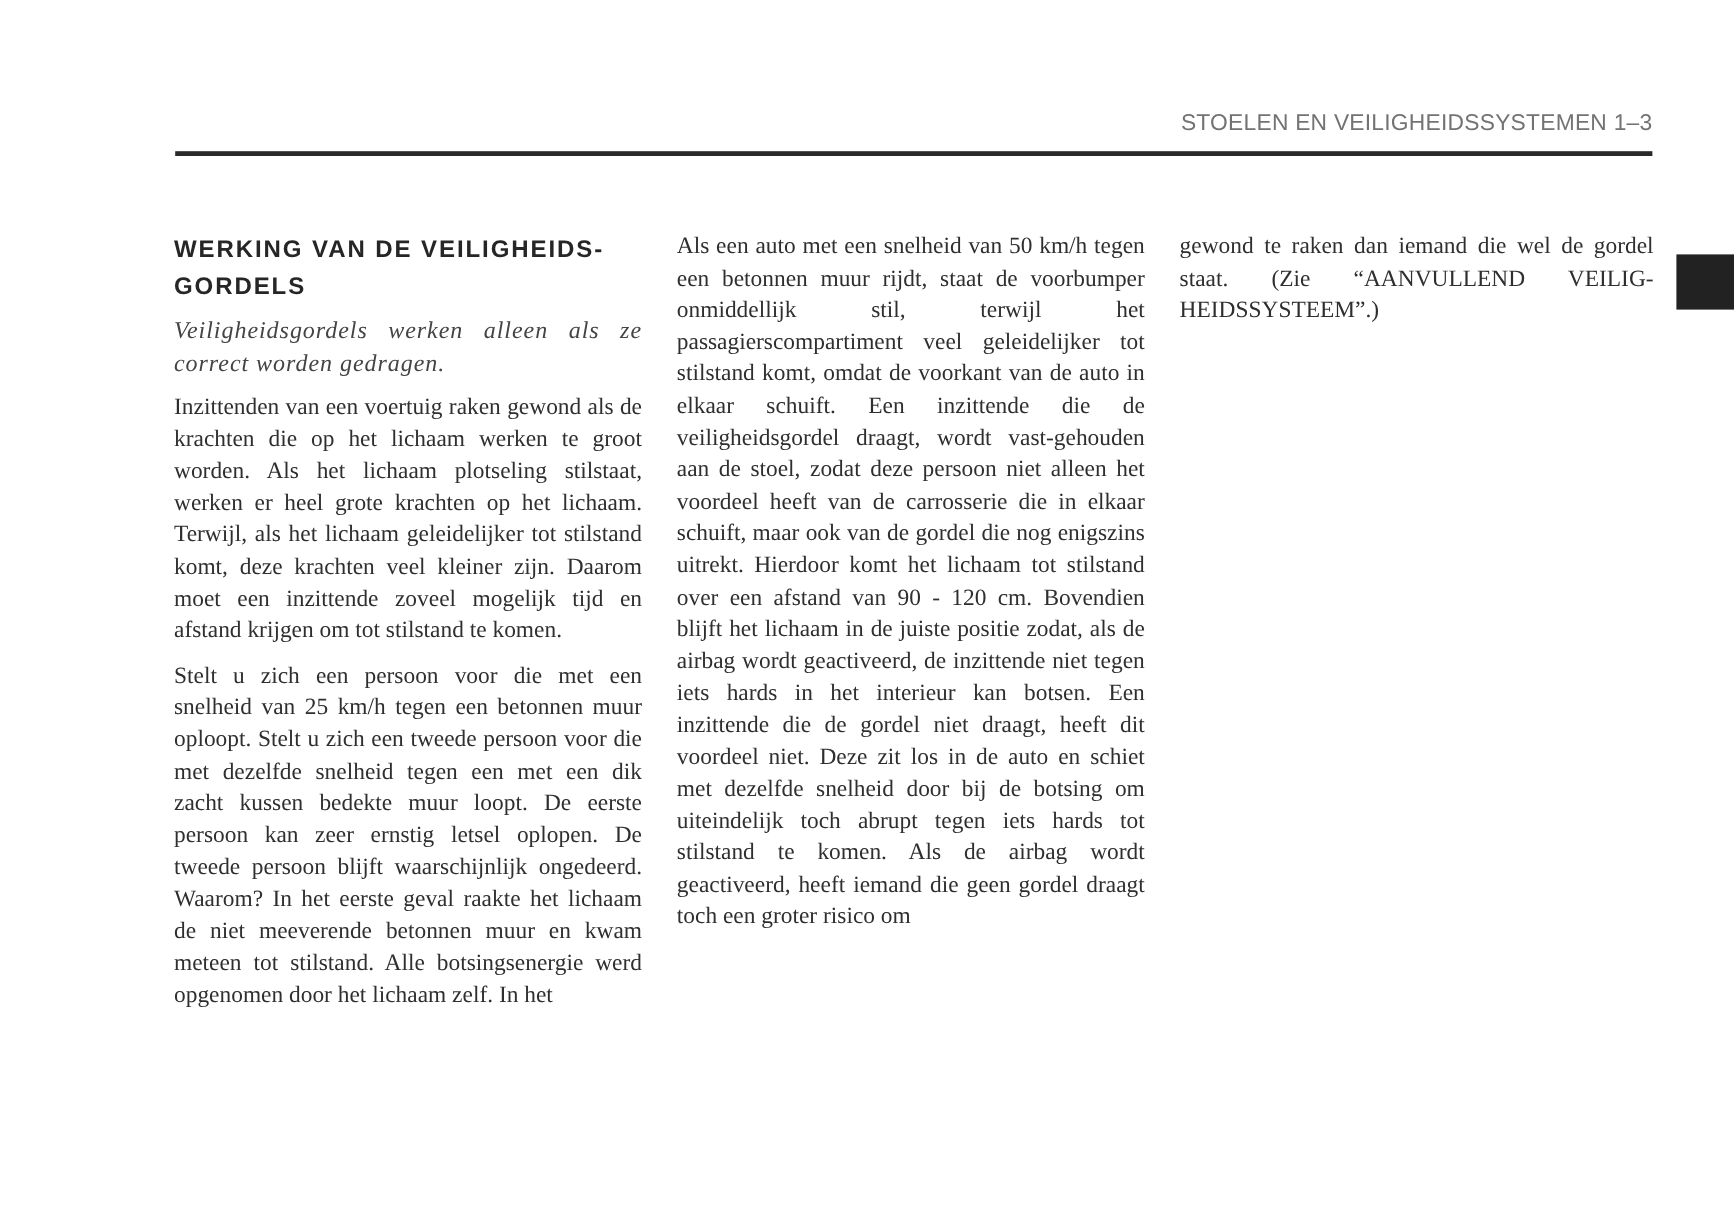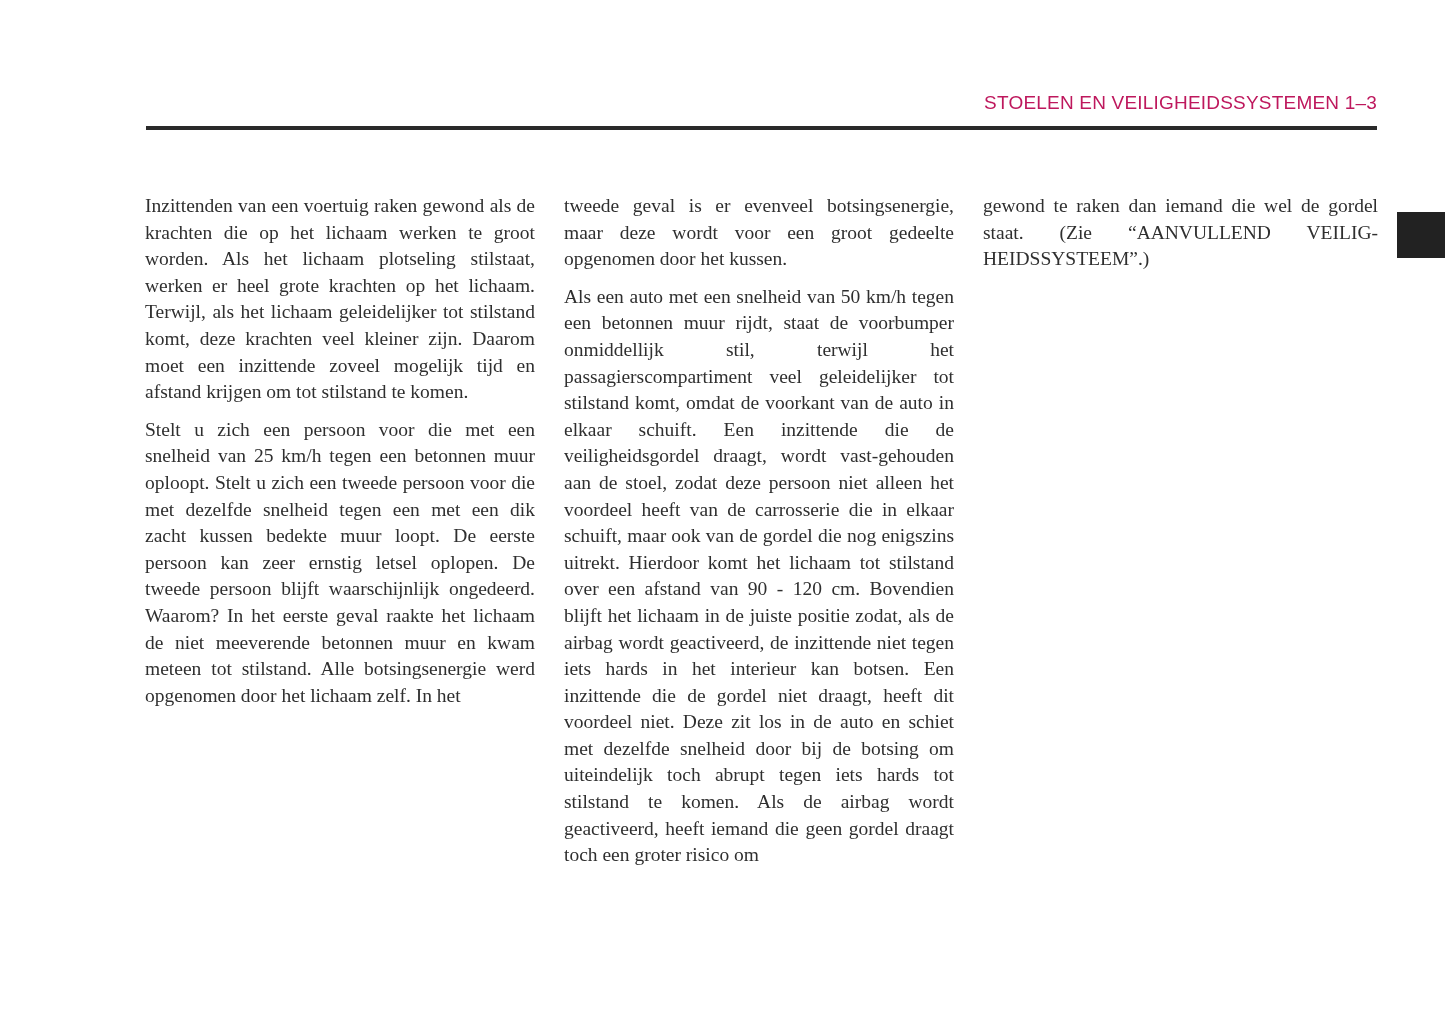--- a/index.html
+++ b/index.html
@@ -14,21 +14,21 @@
       overflow: hidden;
       color: #2b2b2b;
     }
     .running-header {
       position: absolute;
       top: 92px;
       right: 68px;
       font-family: "Liberation Sans", sans-serif;
       font-size: 19px;
       letter-spacing: 0.2px;
-      color: #be185d;
+      color: #737373;
       white-space: nowrap;
     }
     .header-rule {
       position: absolute;
       top: 126px;
       left: 146px;
       width: 1231px;
       height: 4px;
       background: #2a2a2a;
     }
@@ -77,24 +77,25 @@
     }
   </style>
 </head>
 <body>
 
 <div class="running-header">STOELEN EN VEILIGHEIDSSYSTEMEN 1–3</div>
 <div class="header-rule"></div>
 <div class="thumb-tab"></div>
 
 <div class="column col-1">
+  <h2 class="section-title">WERKING VAN DE VEILIGHEIDS- GORDELS</h2>
+  <div class="lead">Veiligheidsgordels werken alleen als ze correct worden gedragen.</div>
   <p>Inzittenden van een voertuig raken gewond als de krachten die op het lichaam werken te groot worden. Als het lichaam plotseling stilstaat, werken er heel grote krachten op het lichaam. Terwijl, als het lichaam geleidelijker tot stilstand komt, deze krachten veel kleiner zijn. Daarom moet een inzittende zoveel mogelijk tijd en afstand krijgen om tot stilstand te komen.</p>
   <p>Stelt u zich een persoon voor die met een snelheid van 25 km/h tegen een betonnen muur oploopt. Stelt u zich een tweede persoon voor die met dezelfde snelheid tegen een met een dik zacht kussen bedekte muur loopt. De eerste persoon kan zeer ernstig letsel oplopen. De tweede persoon blijft waarschijnlijk ongedeerd. Waarom? In het eerste geval raakte het lichaam de niet meeverende betonnen muur en kwam meteen tot stilstand. Alle botsingsenergie werd opgenomen door het lichaam zelf. In het</p>
 </div>
 
 <div class="column col-2">
-  <p>tweede geval is er evenveel botsingsenergie, maar deze wordt voor een groot gedeelte opgenomen door het kussen.</p>
   <p>Als een auto met een snelheid van 50 km/h tegen een betonnen muur rijdt, staat de voorbumper onmiddellijk stil, terwijl het passagierscompartiment veel geleidelijker tot stilstand komt, omdat de voorkant van de auto in elkaar schuift. Een inzittende die de veiligheidsgordel draagt, wordt vast-gehouden aan de stoel, zodat deze persoon niet alleen het voordeel heeft van de carrosserie die in elkaar schuift, maar ook van de gordel die nog enigszins uitrekt. Hierdoor komt het lichaam tot stilstand over een afstand van 90 - 120 cm. Bovendien blijft het lichaam in de juiste positie zodat, als de airbag wordt geactiveerd, de inzittende niet tegen iets hards in het interieur kan botsen. Een inzittende die de gordel niet draagt, heeft dit voordeel niet. Deze zit los in de auto en schiet met dezelfde snelheid door bij de botsing om uiteindelijk toch abrupt tegen iets hards tot stilstand te komen. Als de airbag wordt geactiveerd, heeft iemand die geen gordel draagt toch een groter risico om</p>
 </div>
 
 <div class="column col-3">
   <p>gewond te raken dan iemand die wel de gordel staat. (Zie “AANVULLEND VEILIG-HEIDSSYSTEEM”.)</p>
 </div>
 
 </body></html>

